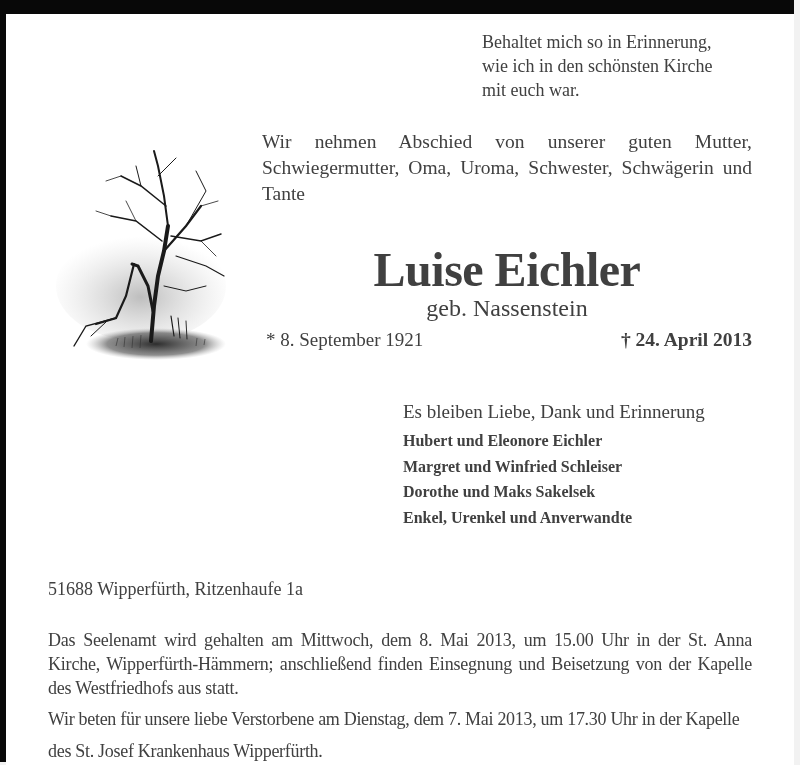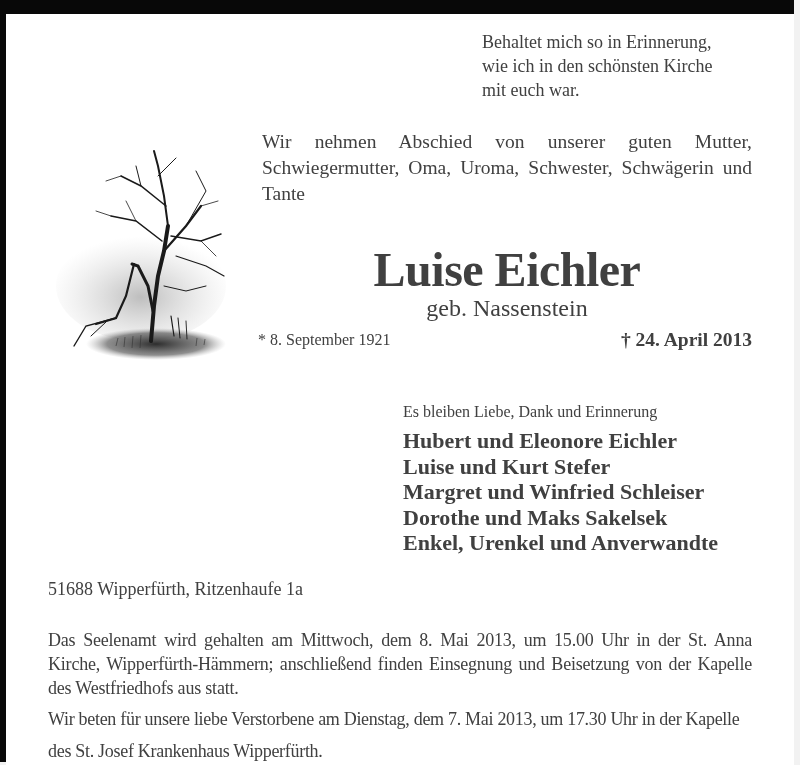--- a/index.html
+++ b/index.html
@@ -13,24 +13,24 @@
       background: #ffffff;
       font-family: "Liberation Serif", serif;
       color: #404040;
       margin-top: 8px;
     }
     .abs { position: absolute; white-space: nowrap; }
     .motto { left: 476px; top: 16px; font-size: 18px; line-height: 24px; }
     .intro { left: 256px; top: 115px; width: 490px; font-size: 19.5px; line-height: 26px; text-align: justify; text-align-last: left; white-space: normal; }
     .name { left: 256px; top: 228px; width: 490px; text-align: center; font-size: 48px; font-weight: bold; line-height: 56px; letter-spacing: -0.5px; }
     .maiden { left: 256px; top: 282px; width: 490px; text-align: center; font-size: 24px; line-height: 24px; }
-    .born { left: 252px; top: 313px; font-size: 16px; line-height: 26px; text-align: right; }
+    .born { left: 260px; top: 313px; font-size: 19px; line-height: 26px; text-align: right; }
     .died { left: 550px; top: 313px; width: 196px; text-align: right; font-size: 19.5px; line-height: 26px; font-weight: bold; }
-    .thanks { left: 397px; top: 385px; font-size: 16px; line-height: 26px; }
-    .mourners { left: 397px; top: 414px; font-size: 22px; font-weight: bold; line-height: 25.5px; }
+    .thanks { left: 397px; top: 385px; font-size: 19px; line-height: 26px; }
+    .mourners { left: 397px; top: 414px; font-size: 16px; font-weight: bold; line-height: 25.5px; }
     .mourners div { white-space: nowrap; }
     .address { left: 42px; top: 563px; font-size: 18px; line-height: 24px; }
     .service { left: 42px; top: 614px; width: 704px; font-size: 18px; line-height: 24px; white-space: normal; text-align: justify; letter-spacing: -0.2px; }
     .prayer { left: 42px; top: 689px; width: 704px; font-size: 18px; line-height: 32px; white-space: normal; letter-spacing: -0.3px; }
     .tree { left: 40px; top: 132px; width: 190px; height: 222px; }
   </style>
 </head>
 <body>
 
 <div class="frame">
@@ -89,21 +89,20 @@
     </svg>
 
     <div class="abs name">Luise Eichler</div>
     <div class="abs maiden">geb. Nassenstein</div>
     <div class="abs born">* 8. September 1921</div>
     <div class="abs died">† 24. April 2013</div>
 
     <div class="abs thanks">Es bleiben Liebe, Dank und Erinnerung</div>
     <div class="abs mourners">
       <div>Hubert und Eleonore Eichler</div>
-      <div>Luise und Kurt Stefer</div>
       <div>Margret und Winfried Schleiser</div>
       <div>Dorothe und Maks Sakelsek</div>
       <div>Enkel, Urenkel und Anverwandte</div>
     </div>
 
     <div class="abs address">51688 Wipperfürth, Ritzenhaufe 1a</div>
     <div class="abs service">Das Seelenamt wird gehalten am Mittwoch, dem 8. Mai 2013, um 15.00 Uhr in der St. Anna Kirche, Wipperfürth-Hämmern; anschließend finden Einsegnung und Beisetzung von der Kapelle des Westfriedhofs aus statt.</div>
     <div class="abs prayer">Wir beten für unsere liebe Verstorbene am Dienstag, dem 7. Mai 2013, um 17.30 Uhr in der Kapelle des St. Josef Krankenhaus Wipperfürth.</div>
 
   </div>

